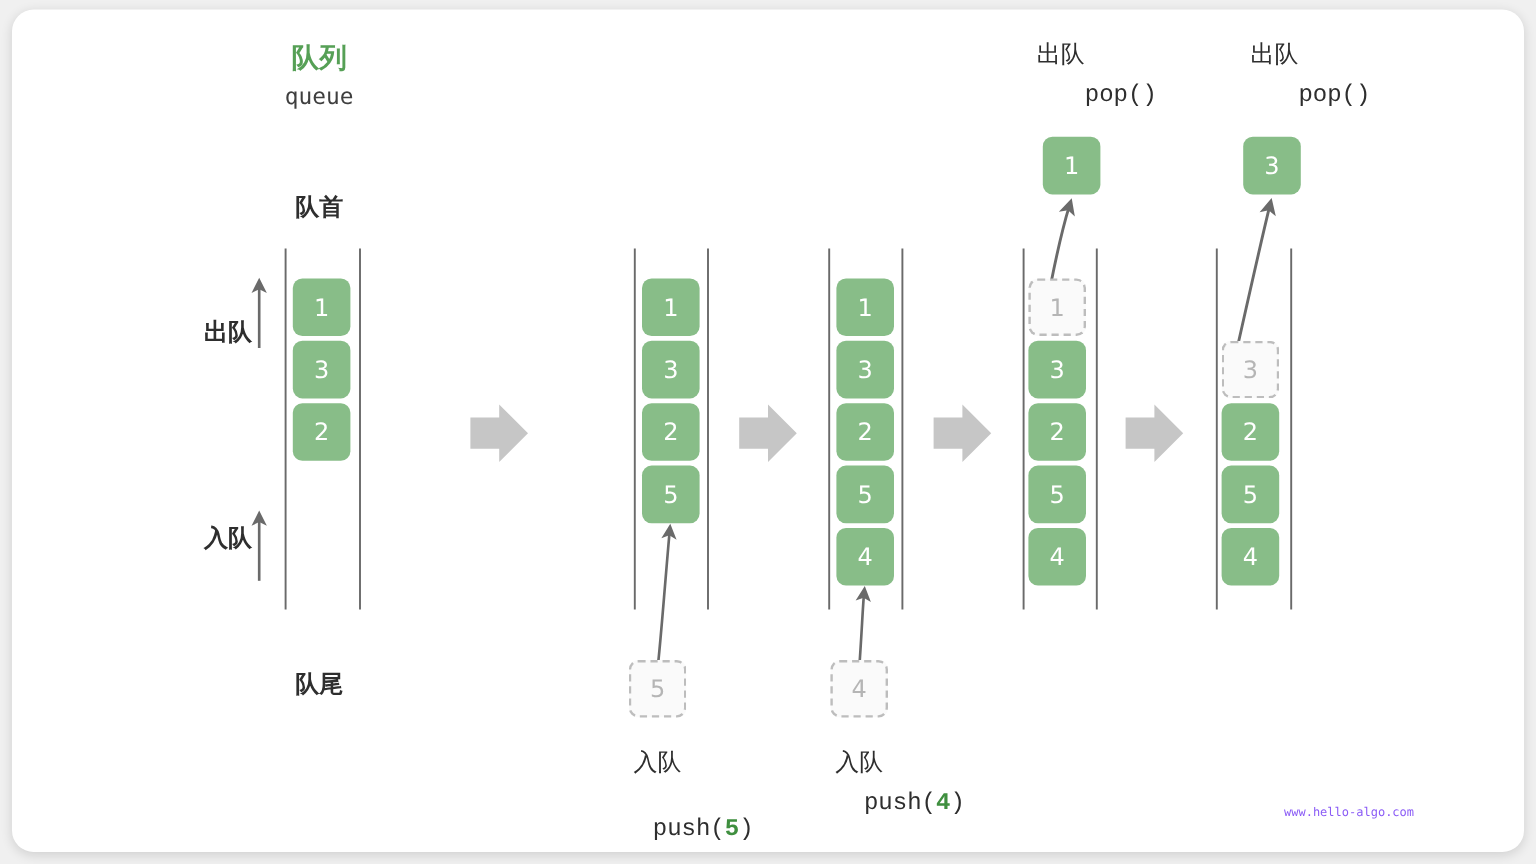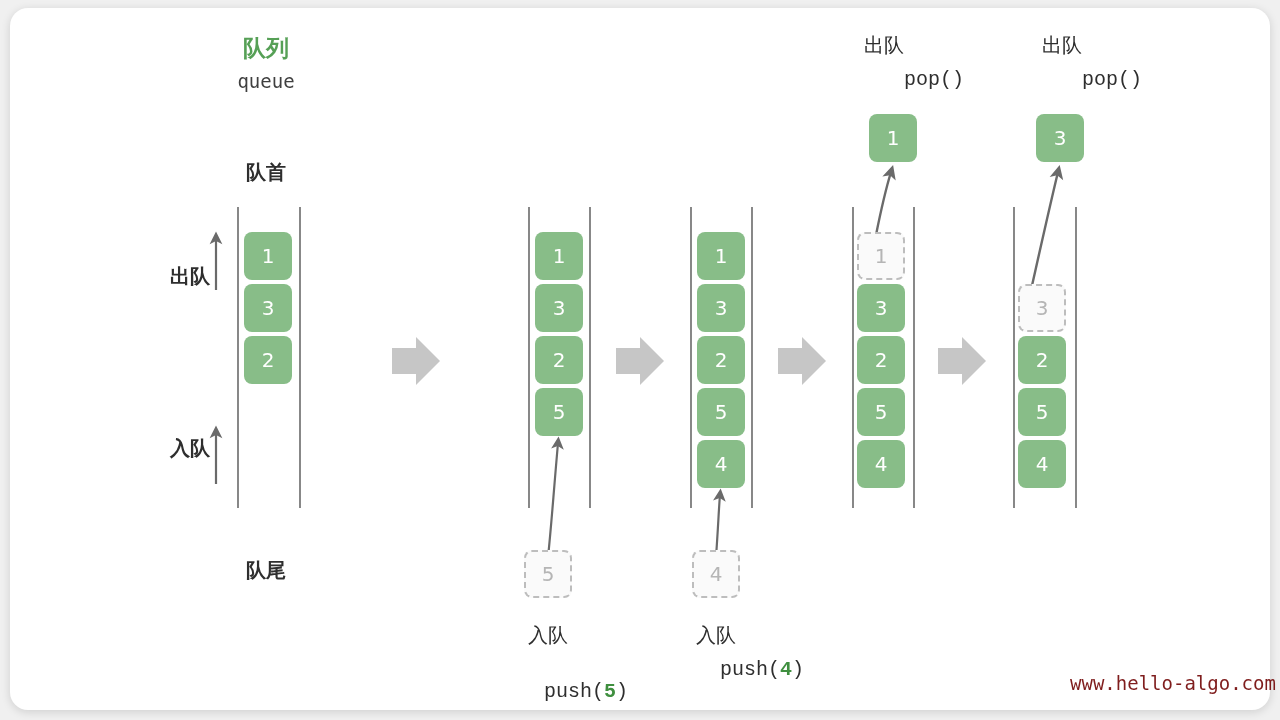--- a/index.html
+++ b/index.html
@@ -61,22 +61,22 @@
   .op-code {
     font-family: Liberation Mono, monospace;
     font-size: 20px;
     color: #2e2e2e;
     text-align: right;
     white-space: nowrap;
   }
   .op-code .num { color: #3f8f3f; font-weight: bold; }
   .watermark {
     font-family: "DejaVu Sans Mono", "Liberation Mono", monospace;
-    font-size: 19px;
-    color: #7f1d1d;
+    font-size: 10px;
+    color: #8b5cf6;
     white-space: nowrap;
   }
 
   
   .cell {
     position: absolute;
     width: 48px;
     height: 48px;
     border-radius: 8px;
     background: #88bd88;

